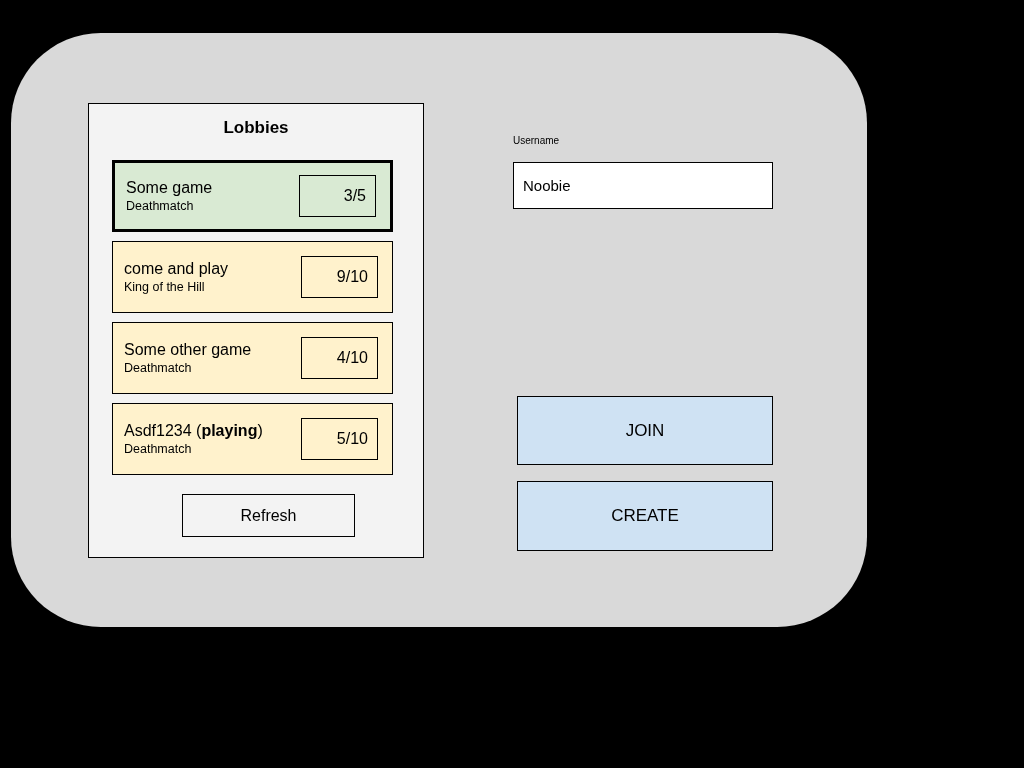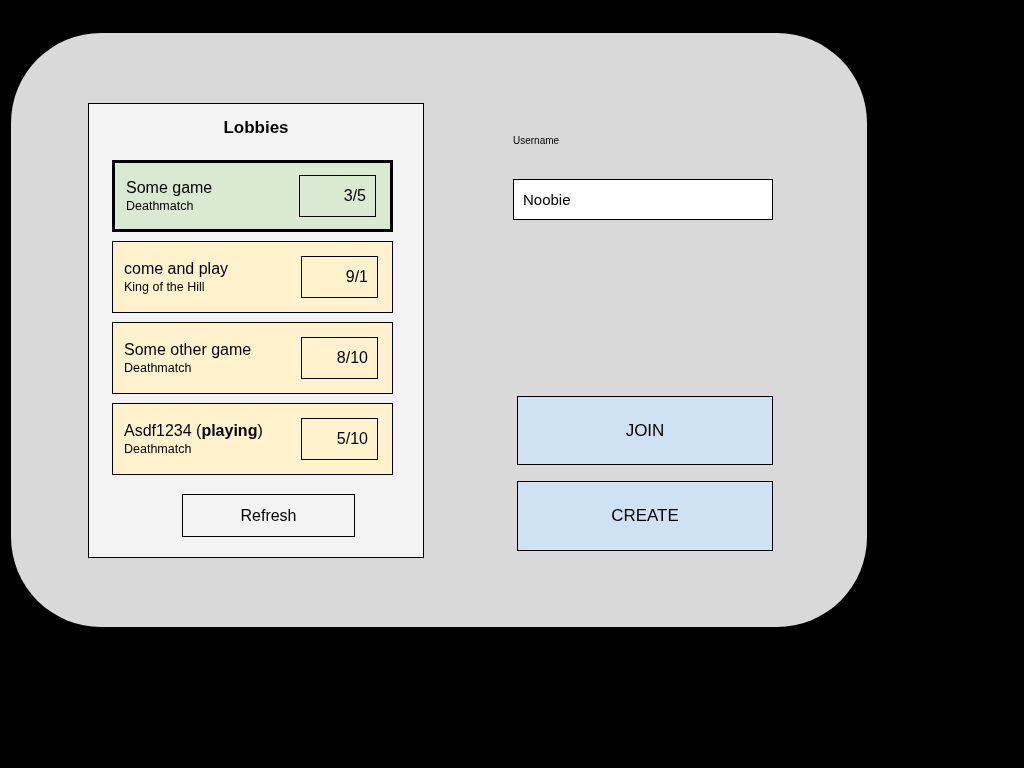--- a/index.html
+++ b/index.html
@@ -67,21 +67,21 @@
     background:var(--lobbies-bg);
     border:1px solid var(--border-color);
     display:flex;align-items:center;justify-content:center;
     font-size:16px;cursor:pointer;margin-left:16px;
   }
   .user-panel-label{
     position:absolute;left:502px;top:98px;
     font-size:10px;line-height:19px;
   }
   .username-input{
-    position:absolute;left:502px;top:146px;width:260px;height:41px;
+    position:absolute;left:502px;top:129px;width:260px;height:47px;
     background:var(--input-bg);
     border:1px solid var(--border-color);
     font-family:"Liberation Sans", sans-serif;
     font-size:15px;padding:0 0 0 9px;outline:none;
   }
   .action-button{
     position:absolute;left:506px;width:256px;
     background:var(--button-blue);
     border:1px solid var(--border-color);
     display:flex;align-items:center;justify-content:center;
@@ -104,28 +104,28 @@
       <div class="lobby-name"><span>Some game</span></div>
       <div class="lobby-mode">Deathmatch</div>
     </div>
     <div class="lobby-count">3/5</div>
   </div>
           <div class="lobby-item">
     <div class="lobby-text">
       <div class="lobby-name"><span>come and play</span></div>
       <div class="lobby-mode">King of the Hill</div>
     </div>
-    <div class="lobby-count">9/1</div>
+    <div class="lobby-count">9/10</div>
   </div>
           <div class="lobby-item">
     <div class="lobby-text">
       <div class="lobby-name"><span>Some other game</span></div>
       <div class="lobby-mode">Deathmatch</div>
     </div>
-    <div class="lobby-count">8/10</div>
+    <div class="lobby-count">4/10</div>
   </div>
           <div class="lobby-item">
     <div class="lobby-text">
       <div class="lobby-name"><span>Asdf1234 (</span><span style="font-weight: 700;">playing</span><span>)</span></div>
       <div class="lobby-mode">Deathmatch</div>
     </div>
     <div class="lobby-count">5/10</div>
   </div>
         </div>
       <div class="refresh-button">Refresh</div>

